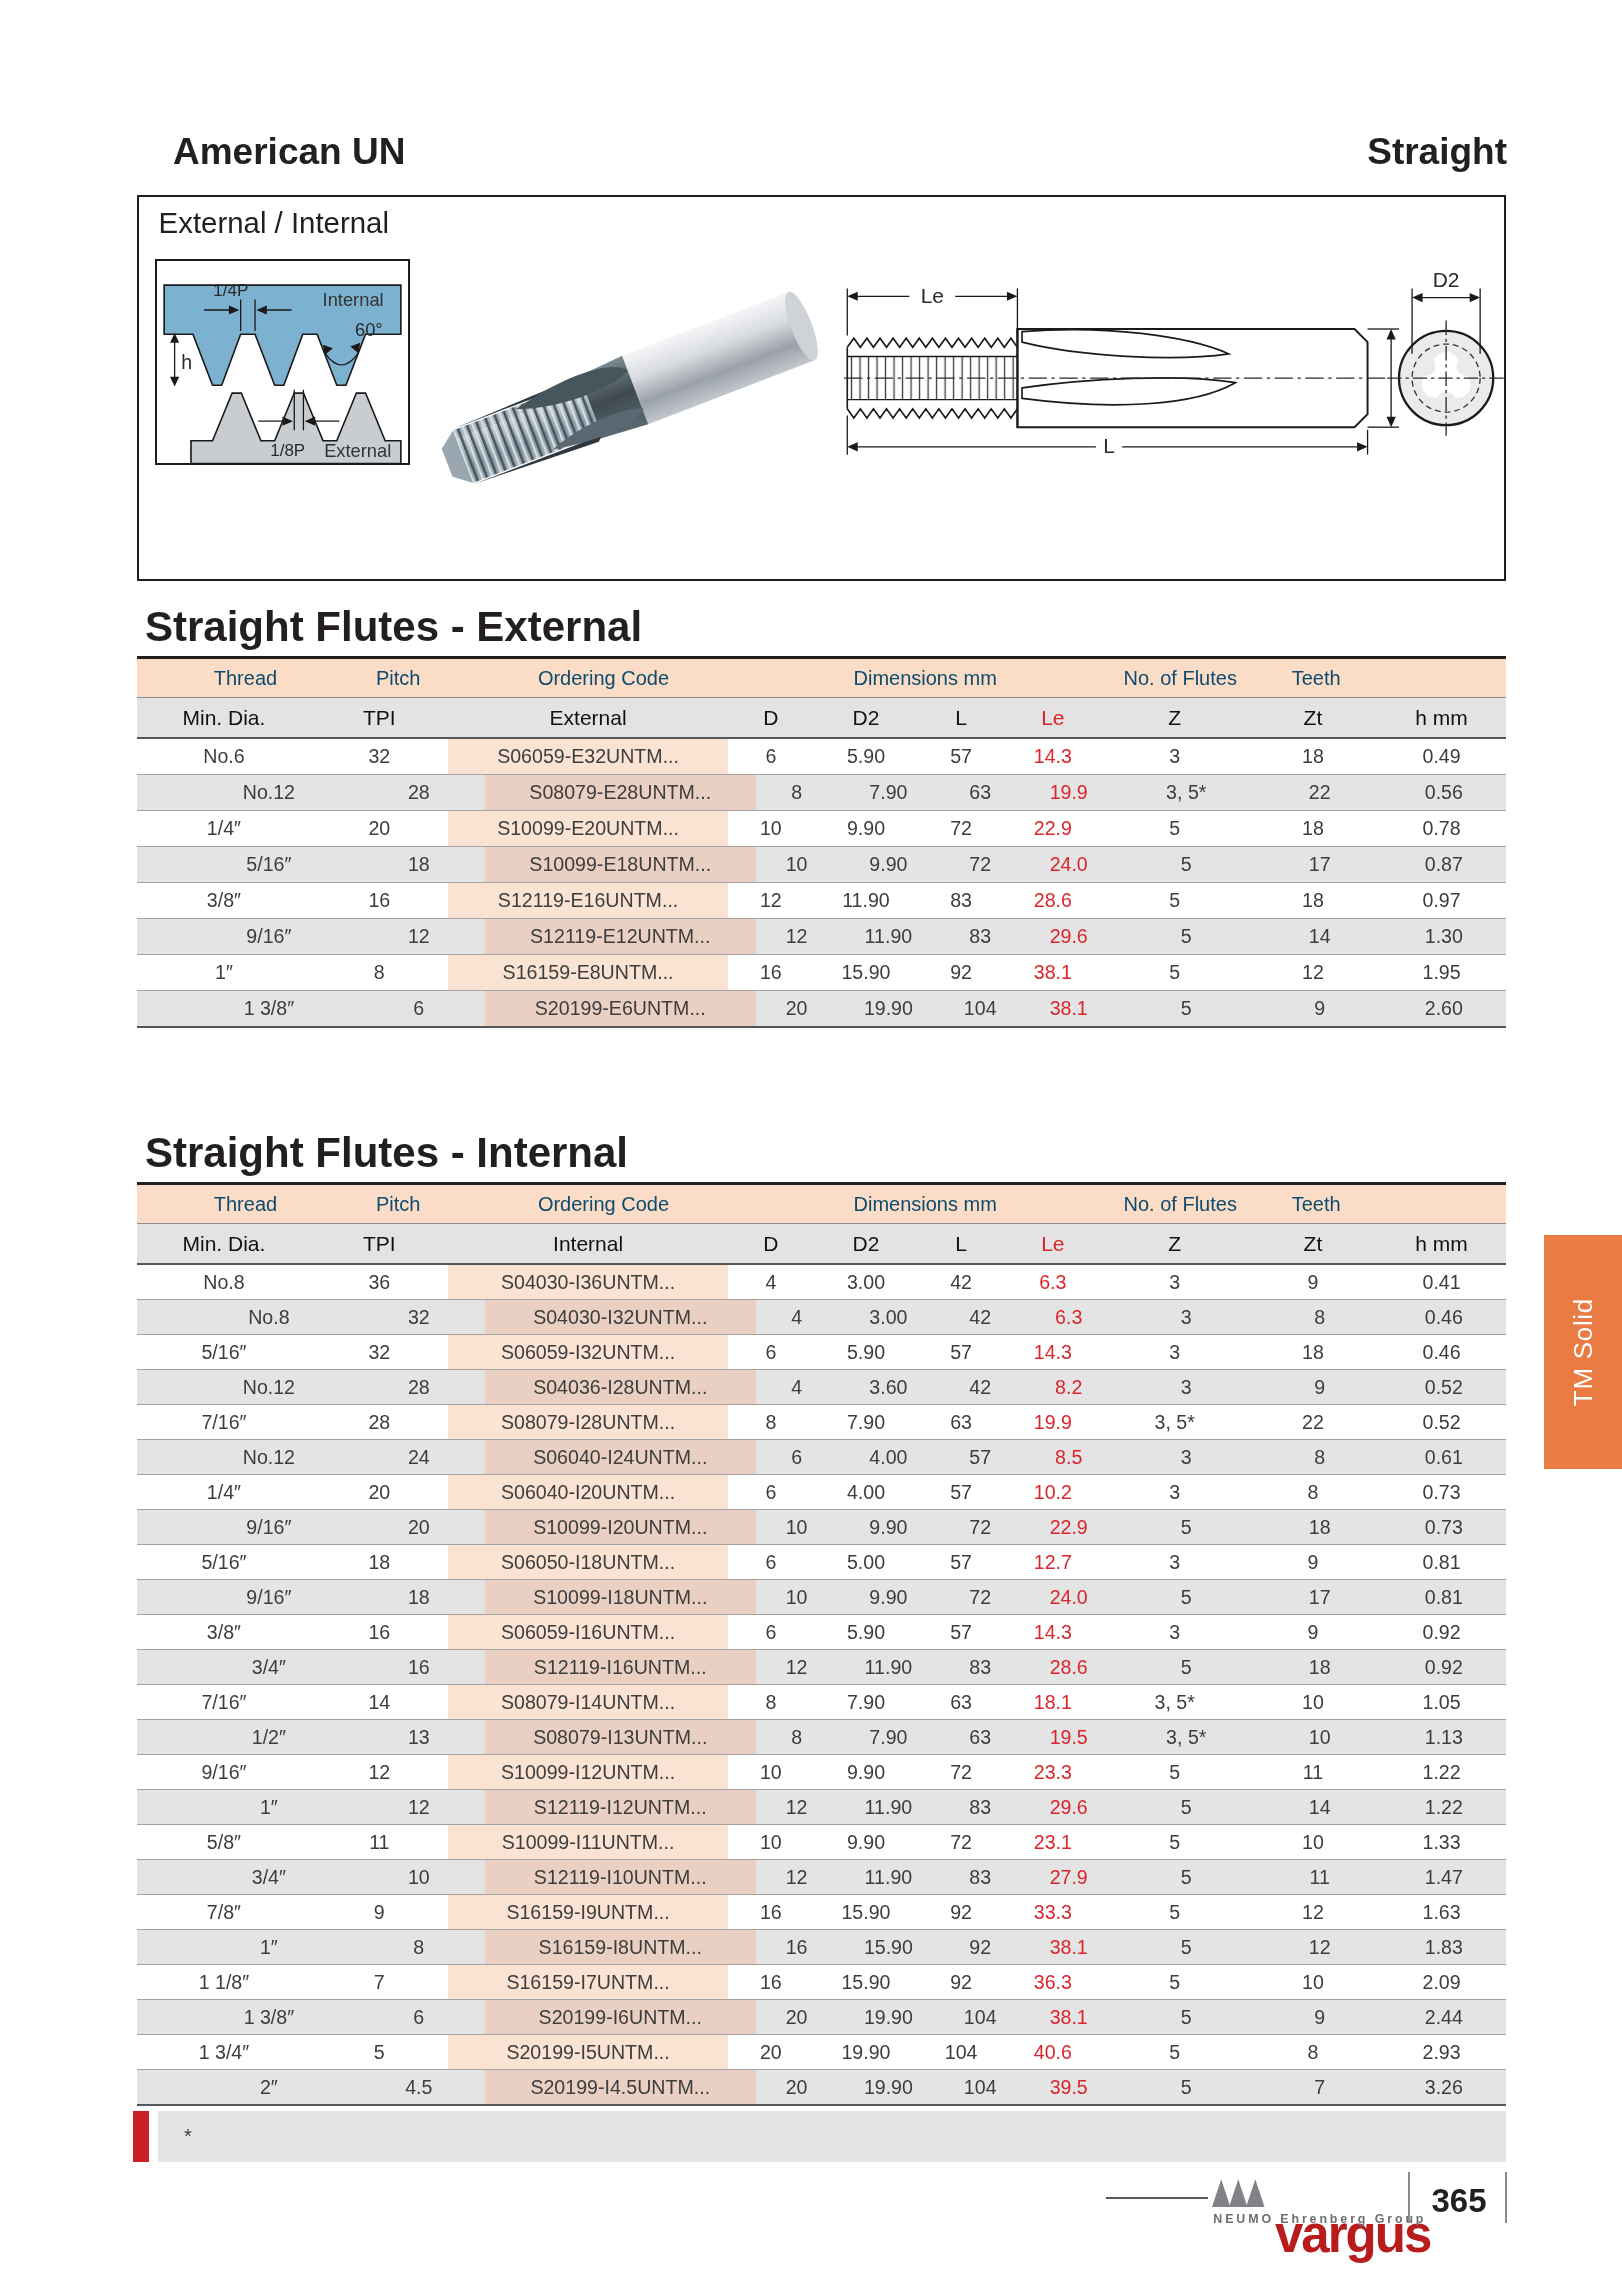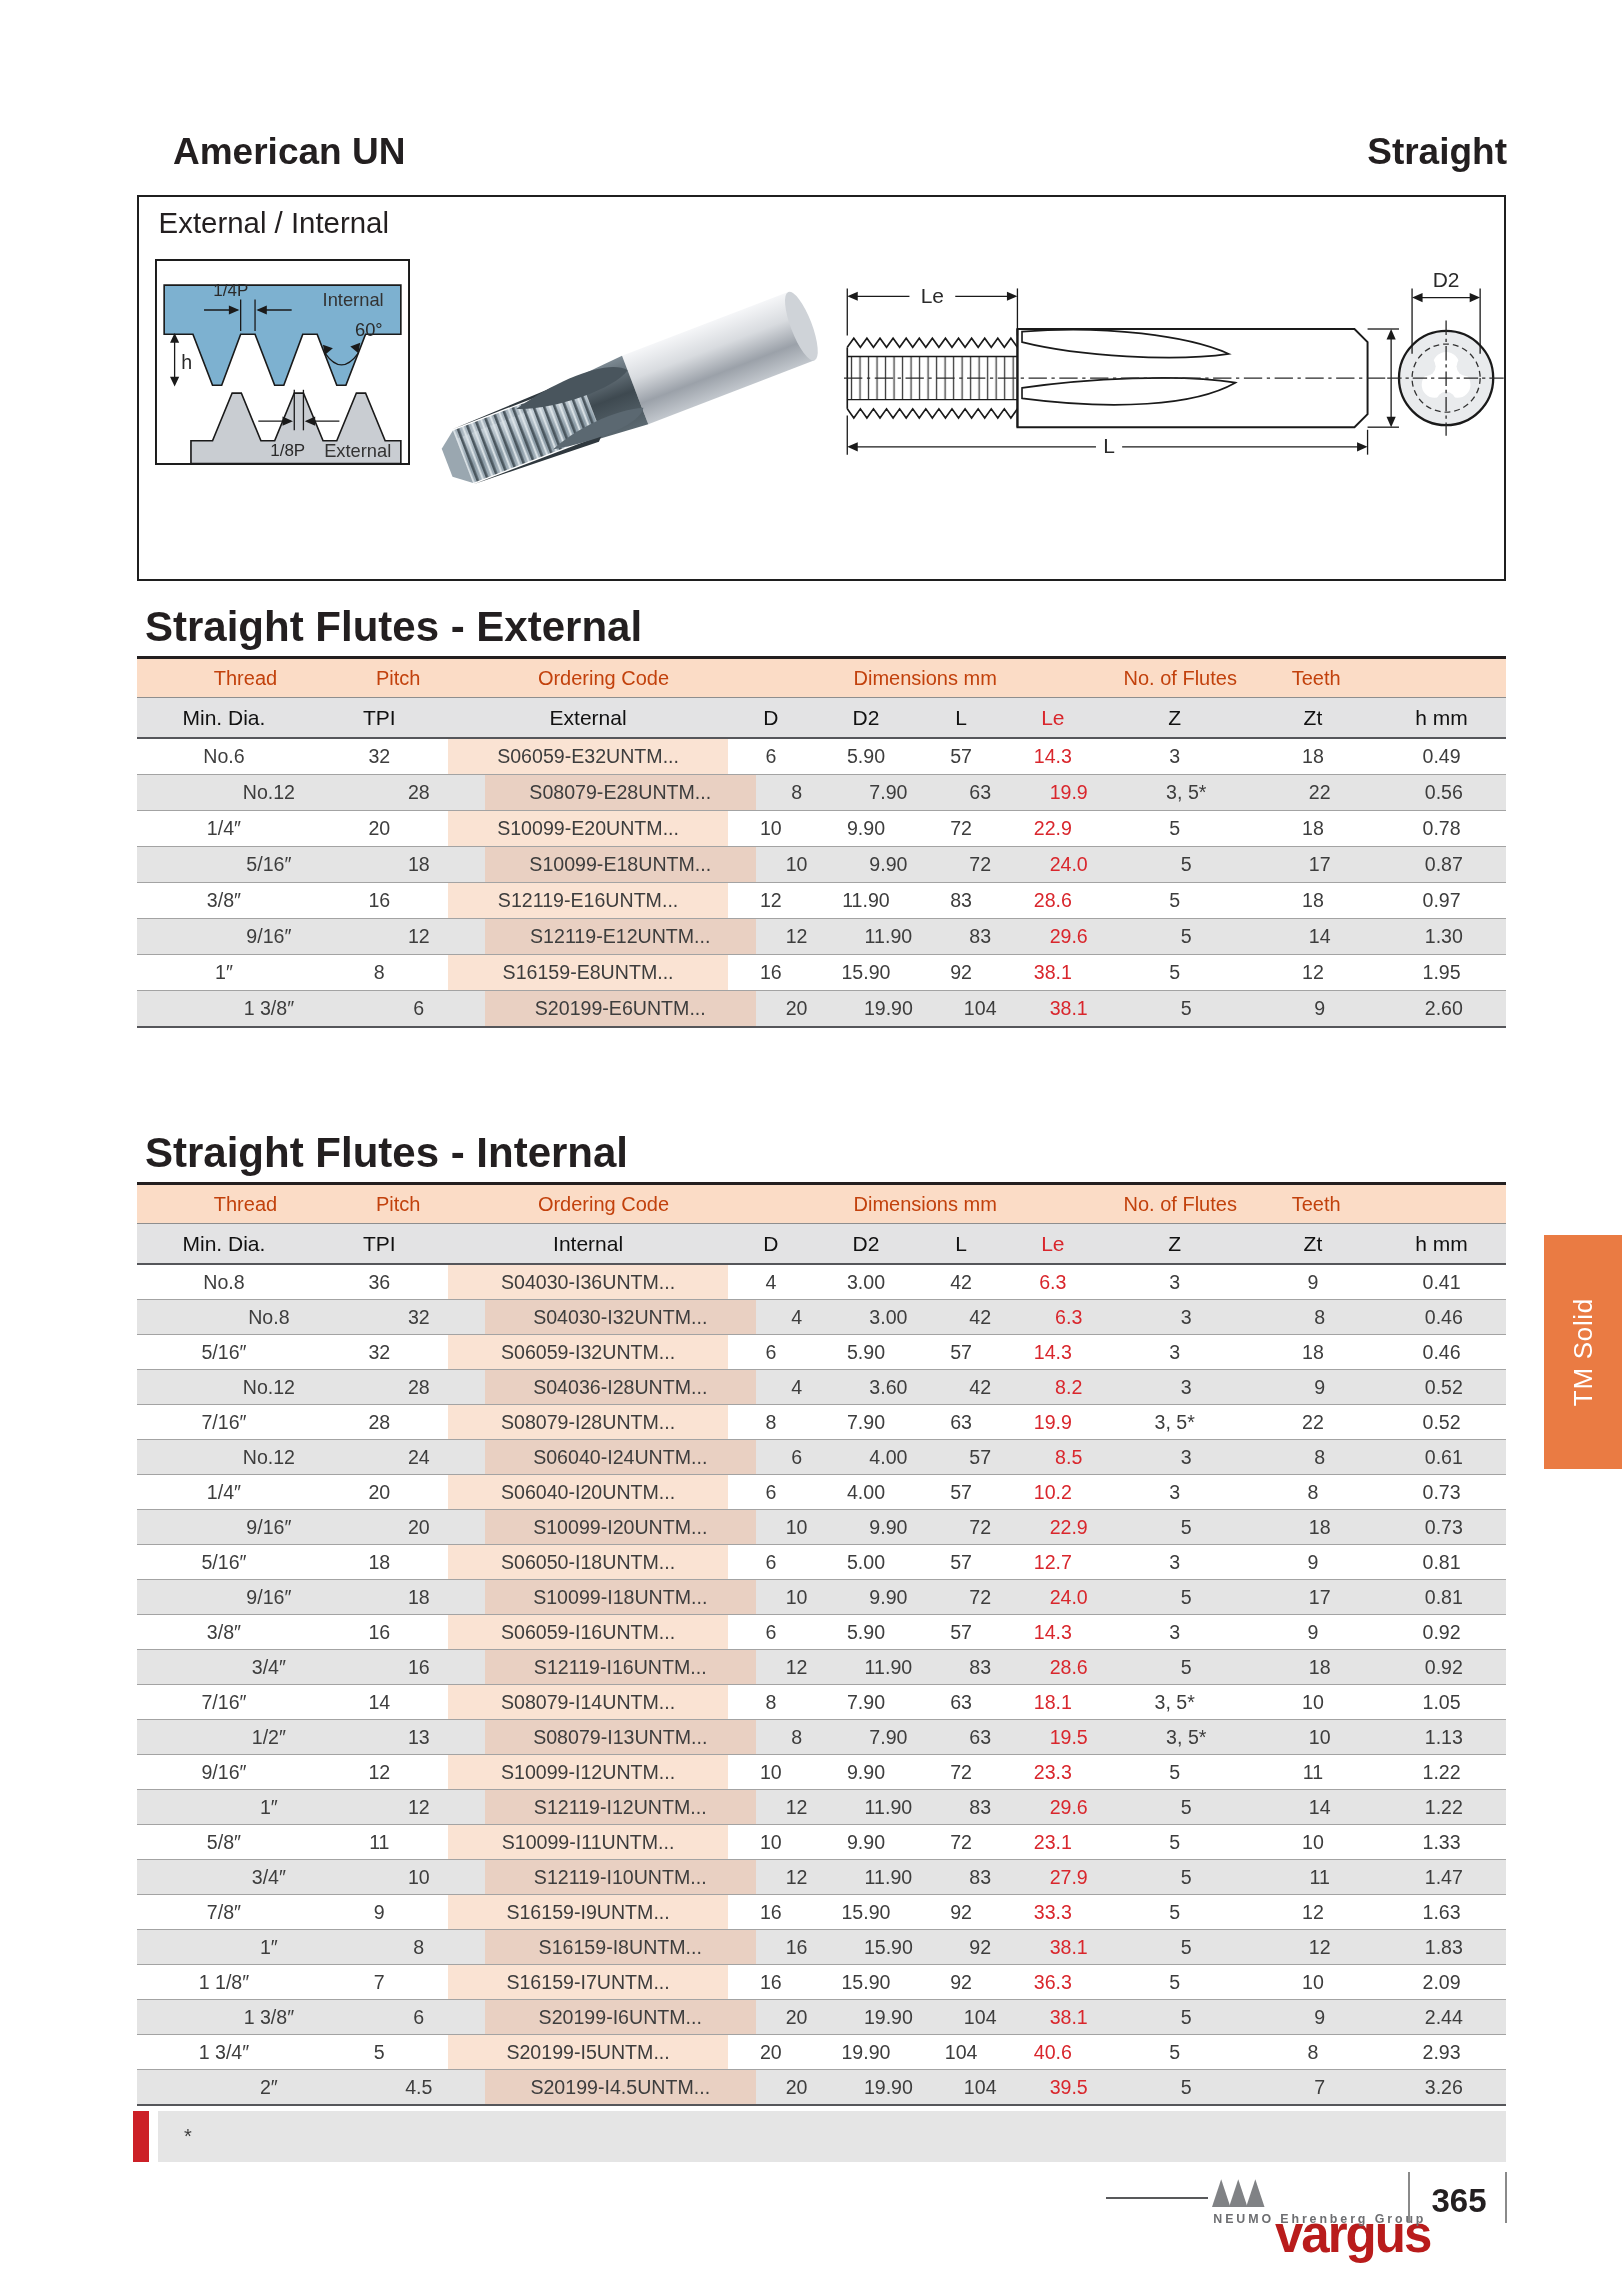--- a/index.html
+++ b/index.html
@@ -16,21 +16,21 @@
   .profile-svg{position:absolute;left:15.7px;top:62px;}
   .hb-defined{position:absolute;left:18.3px;top:294px;font-size:22px;line-height:30px;color:#2a2a2a;}
   .photo-svg{position:absolute;left:281px;top:59px;}
   .drawing-svg{position:absolute;left:705px;top:73px;}
 
   
   .section-title{position:absolute;left:145px;font-size:42px;font-weight:bold;color:#231f20;}
 
   
   .cat-table{position:absolute;left:137px;width:1369px;--cols:12.7% 10% 20.5% 6.2% 7.7% 6.2% 7.2% 10.6% 9.6% 9.2%;--gcols:12.7% 10% 20.5% 27.3% 10.6% 9.6% 9.2%;}
-  .thead1{display:grid;grid-template-columns:var(--gcols);height:38px;align-items:center;background:#fbdcc6;border-top:3.9px solid #231f20;color:#c2410c;font-size:20px;padding-left:23px;}
+  .thead1{display:grid;grid-template-columns:var(--gcols);height:38px;align-items:center;background:#fbdcc6;border-top:3.9px solid #231f20;color:#0c4a6e;font-size:20px;padding-left:23px;}
   .thead2{display:grid;grid-template-columns:var(--cols);height:39px;align-items:center;background:#e3e3e4;border-top:1.3px solid #8e8e8e;border-bottom:2.6px solid #55565a;color:#111;font-size:21px;}
   .thead1 .hcell,.thead2 .hcell{text-align:center;}
   .thead2 .c6{color:#d9262c;}
   .tbody{border-bottom:2.6px solid #55565a;}
   .trow{display:grid;grid-template-columns:var(--cols);height:var(--rh);align-items:center;}
   .trow + .trow{border-top:1.3px solid #a3a3a3;}
   .trow.even{background:#e4e4e4;padding-left:48px;}
   .tcell{text-align:center;font-size:19.6px;color:#3d3d3d;height:100%;display:flex;align-items:center;justify-content:center;}
   .tcell.c6{color:#d9262c;}
   .trow.odd .tcell.c2{background:#fae3d3;}

